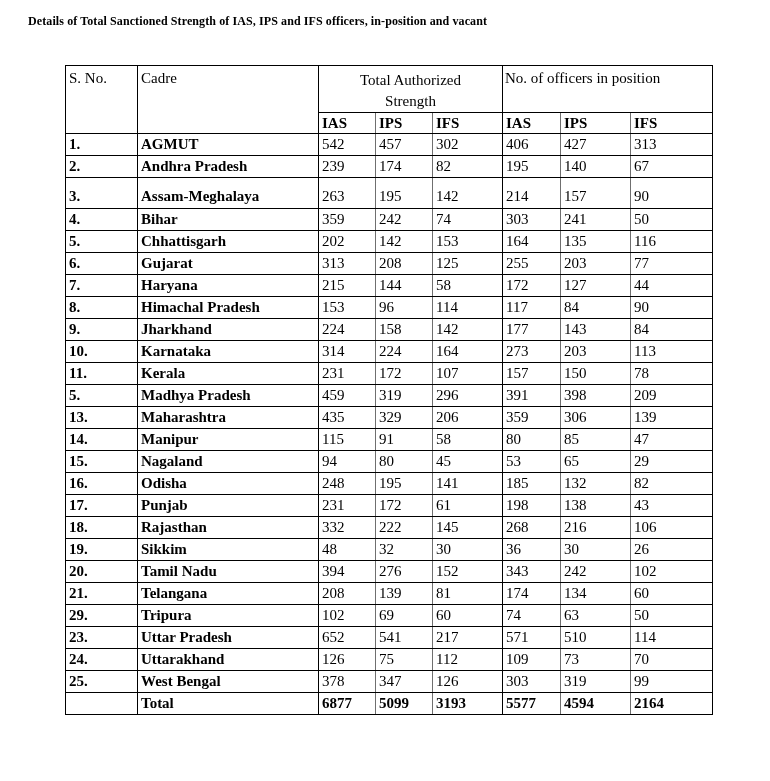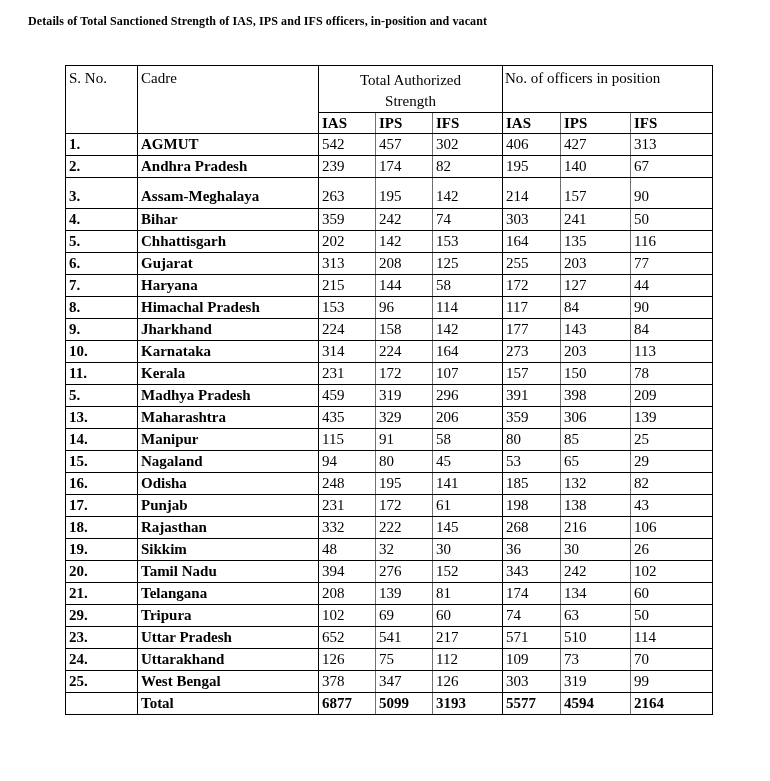--- a/index.html
+++ b/index.html
@@ -230,21 +230,21 @@
           <td>139</td>
         </tr>
         <tr>
           <td class="b">14.</td>
           <td class="b">Manipur</td>
           <td>115</td>
           <td>91</td>
           <td>58</td>
           <td>80</td>
           <td>85</td>
-          <td>25</td>
+          <td>47</td>
         </tr>
         <tr>
           <td class="b">15.</td>
           <td class="b">Nagaland</td>
           <td>94</td>
           <td>80</td>
           <td>45</td>
           <td>53</td>
           <td>65</td>
           <td>29</td>

